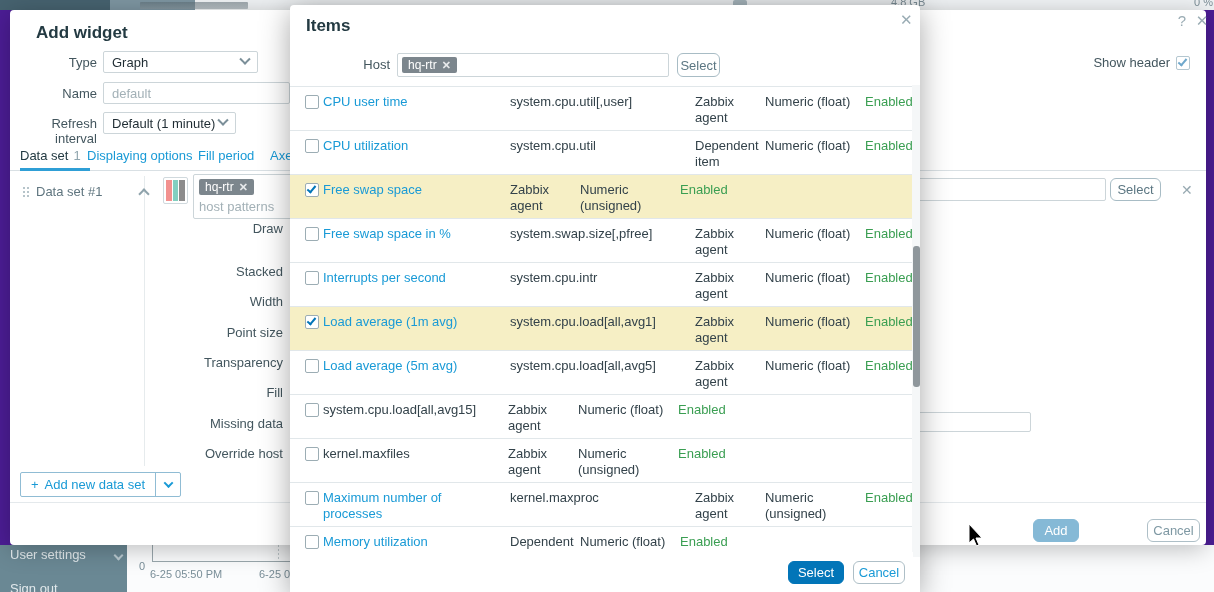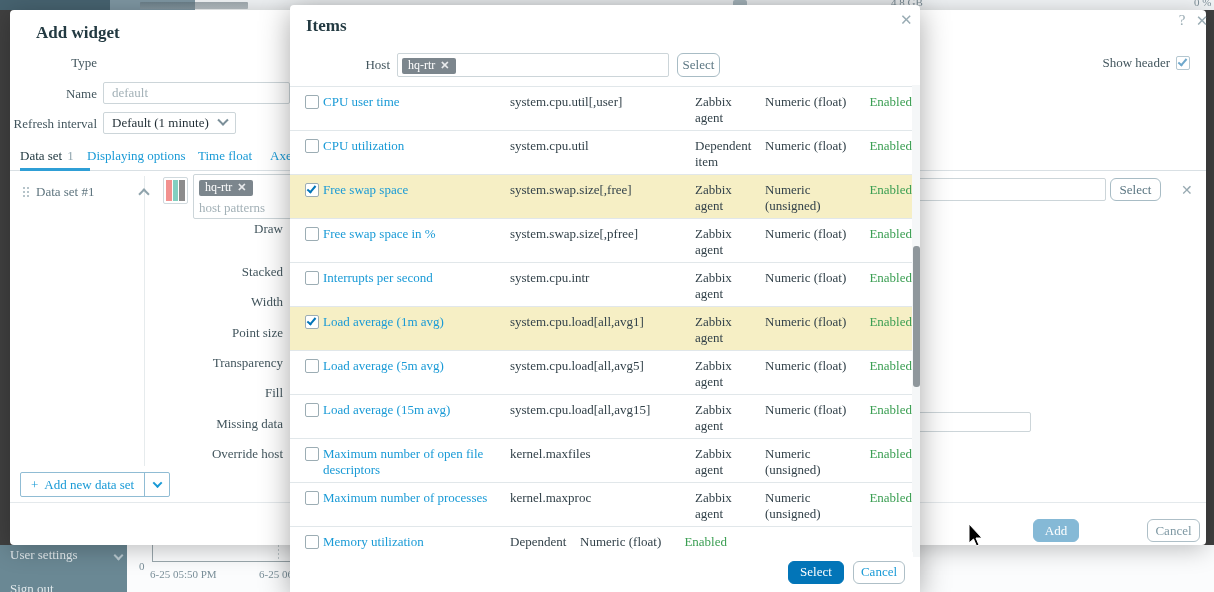--- a/index.html
+++ b/index.html
@@ -1,18 +1,18 @@
 <!DOCTYPE html>
 <html><head>
 <meta charset="utf-8">
 <style>
   * { margin:0; padding:0; box-sizing:border-box; }
   html,body { width:1214px; height:592px; overflow:hidden; }
   body { font-family:"Liberation Sans", sans-serif; font-size:13px; color:#1f2c33; background:#eef2f4; }
-  #stage { position:relative; width:1214px; height:592px; overflow:hidden; background:#404040;font-family:Liberation Serif, serif; }
+  #stage { position:relative; width:1214px; height:592px; overflow:hidden; background:#4c1d95; }
 
   
   .bg-top-sidebar-dark { position:absolute; left:0; top:0; width:110px; height:10px; background:#46626f; }
   .bg-top-sidebar-lite { position:absolute; left:110px; top:0; width:85px; height:10px; background:#7d95a1; }
   .bg-top-strip { position:absolute; left:195px; top:0; width:1019px; height:10px; background:#f0f3f5; }
   .bg-heading-smudge { position:absolute; left:140px; top:2px; width:108px; height:7px; background:linear-gradient(#5c6b73,#8a979d); opacity:.55; border-radius:1px; }
   .bg-topbar-txt { position:absolute; top:-4px; font-size:11px; color:#7d8f98; }
   .bg-topbar-icon { position:absolute; left:733px; top:0px; width:14px; height:8px; background:#aab9c0; border-radius:2px; }
   .bg-sidebar-bottom { position:absolute; left:0; top:545px; width:127px; height:47px; background:#6a8894; }
   .sb-item { position:absolute; left:10px; color:#e2e9ec; font-size:13px; white-space:nowrap; }
@@ -139,37 +139,41 @@
     <div class="aw-close">✕</div>
 
     <div class="show-header">
       <span>Show header</span>
       <span class="checkbox checked">
           <span class="check"></span>
         </span>
     </div>
 
     <div class="aw-label" style="left:0;top:45px;width:87px">Type</div>
+    <div class="aw-input" style="left:93px;top:41px;width:155px;height:22px">
+      <span>Graph</span>
+      <span class="aw-select-chev sel-chevron"></span>
+    </div>
 
     <div class="aw-label" style="left:0;top:76px;width:87px">Name</div>
     <div class="aw-input" style="left:93px;top:72px;width:187px;height:22px">
       <span class="ph">default</span>
     </div>
 
     <div class="aw-label" style="left:0;top:106px;width:87px">Refresh interval</div>
     <div class="aw-input" style="left:93px;top:102px;width:133px;height:22px">
       <span>Default (1 minute)</span>
       <span class="aw-select-chev sel-chevron"></span>
     </div>
 
     <div class="tabbar-border"></div>
     <div id="aw-tabs">
         <div class="tab active" style="left: 10px;">Data set<span class="badge">1</span></div>
         <div class="tab" style="left: 71px; margin-left: 6px;">Displaying options</div>
-        <div class="tab" style="left: 188px;">Time float</div>
+        <div class="tab" style="left: 188px;">Fill period</div>
         <div class="tab" style="left: 260px;">Axes</div>
       </div>
     <div class="tab-underline"></div>
 
     <div class="ds-vline"></div>
     <div class="ds-drag"></div>
     <div class="ds-header">Data set #1</div>
     <div class="ds-collapse"></div>
     <div class="ds-swatch">
       <i style="background: rgb(242, 145, 143);"></i>
@@ -243,21 +247,20 @@
     <span class="c-key">system.cpu.util</span>
     <span class="c-type">Dependent item</span>
     <span class="c-vtype">Numeric (float)</span>
     <span class="c-status">Enabled</span>
   </div>
         <div class="irow sel">
     <span class="checkbox checked">
             <span class="check"></span>
           </span>
     <span class="c-name">Free swap space</span>
-    <span class="c-key">system.swap.size[,free]</span>
     <span class="c-type">Zabbix agent</span>
     <span class="c-vtype">Numeric (unsigned)</span>
     <span class="c-status">Enabled</span>
   </div>
         <div class="irow">
     <span class="checkbox"></span>
     <span class="c-name">Free swap space in %</span>
     <span class="c-key">system.swap.size[,pfree]</span>
     <span class="c-type">Zabbix agent</span>
     <span class="c-vtype">Numeric (float)</span>
@@ -284,29 +287,27 @@
         <div class="irow">
     <span class="checkbox"></span>
     <span class="c-name">Load average (5m avg)</span>
     <span class="c-key">system.cpu.load[all,avg5]</span>
     <span class="c-type">Zabbix agent</span>
     <span class="c-vtype">Numeric (float)</span>
     <span class="c-status">Enabled</span>
   </div>
         <div class="irow">
     <span class="checkbox"></span>
-    <span class="c-name">Load average (15m avg)</span>
     <span class="c-key">system.cpu.load[all,avg15]</span>
     <span class="c-type">Zabbix agent</span>
     <span class="c-vtype">Numeric (float)</span>
     <span class="c-status">Enabled</span>
   </div>
         <div class="irow">
     <span class="checkbox"></span>
-    <span class="c-name">Maximum number of open file descriptors</span>
     <span class="c-key">kernel.maxfiles</span>
     <span class="c-type">Zabbix agent</span>
     <span class="c-vtype">Numeric (unsigned)</span>
     <span class="c-status">Enabled</span>
   </div>
         <div class="irow">
     <span class="checkbox"></span>
     <span class="c-name">Maximum number of processes</span>
     <span class="c-key">kernel.maxproc</span>
     <span class="c-type">Zabbix agent</span>

